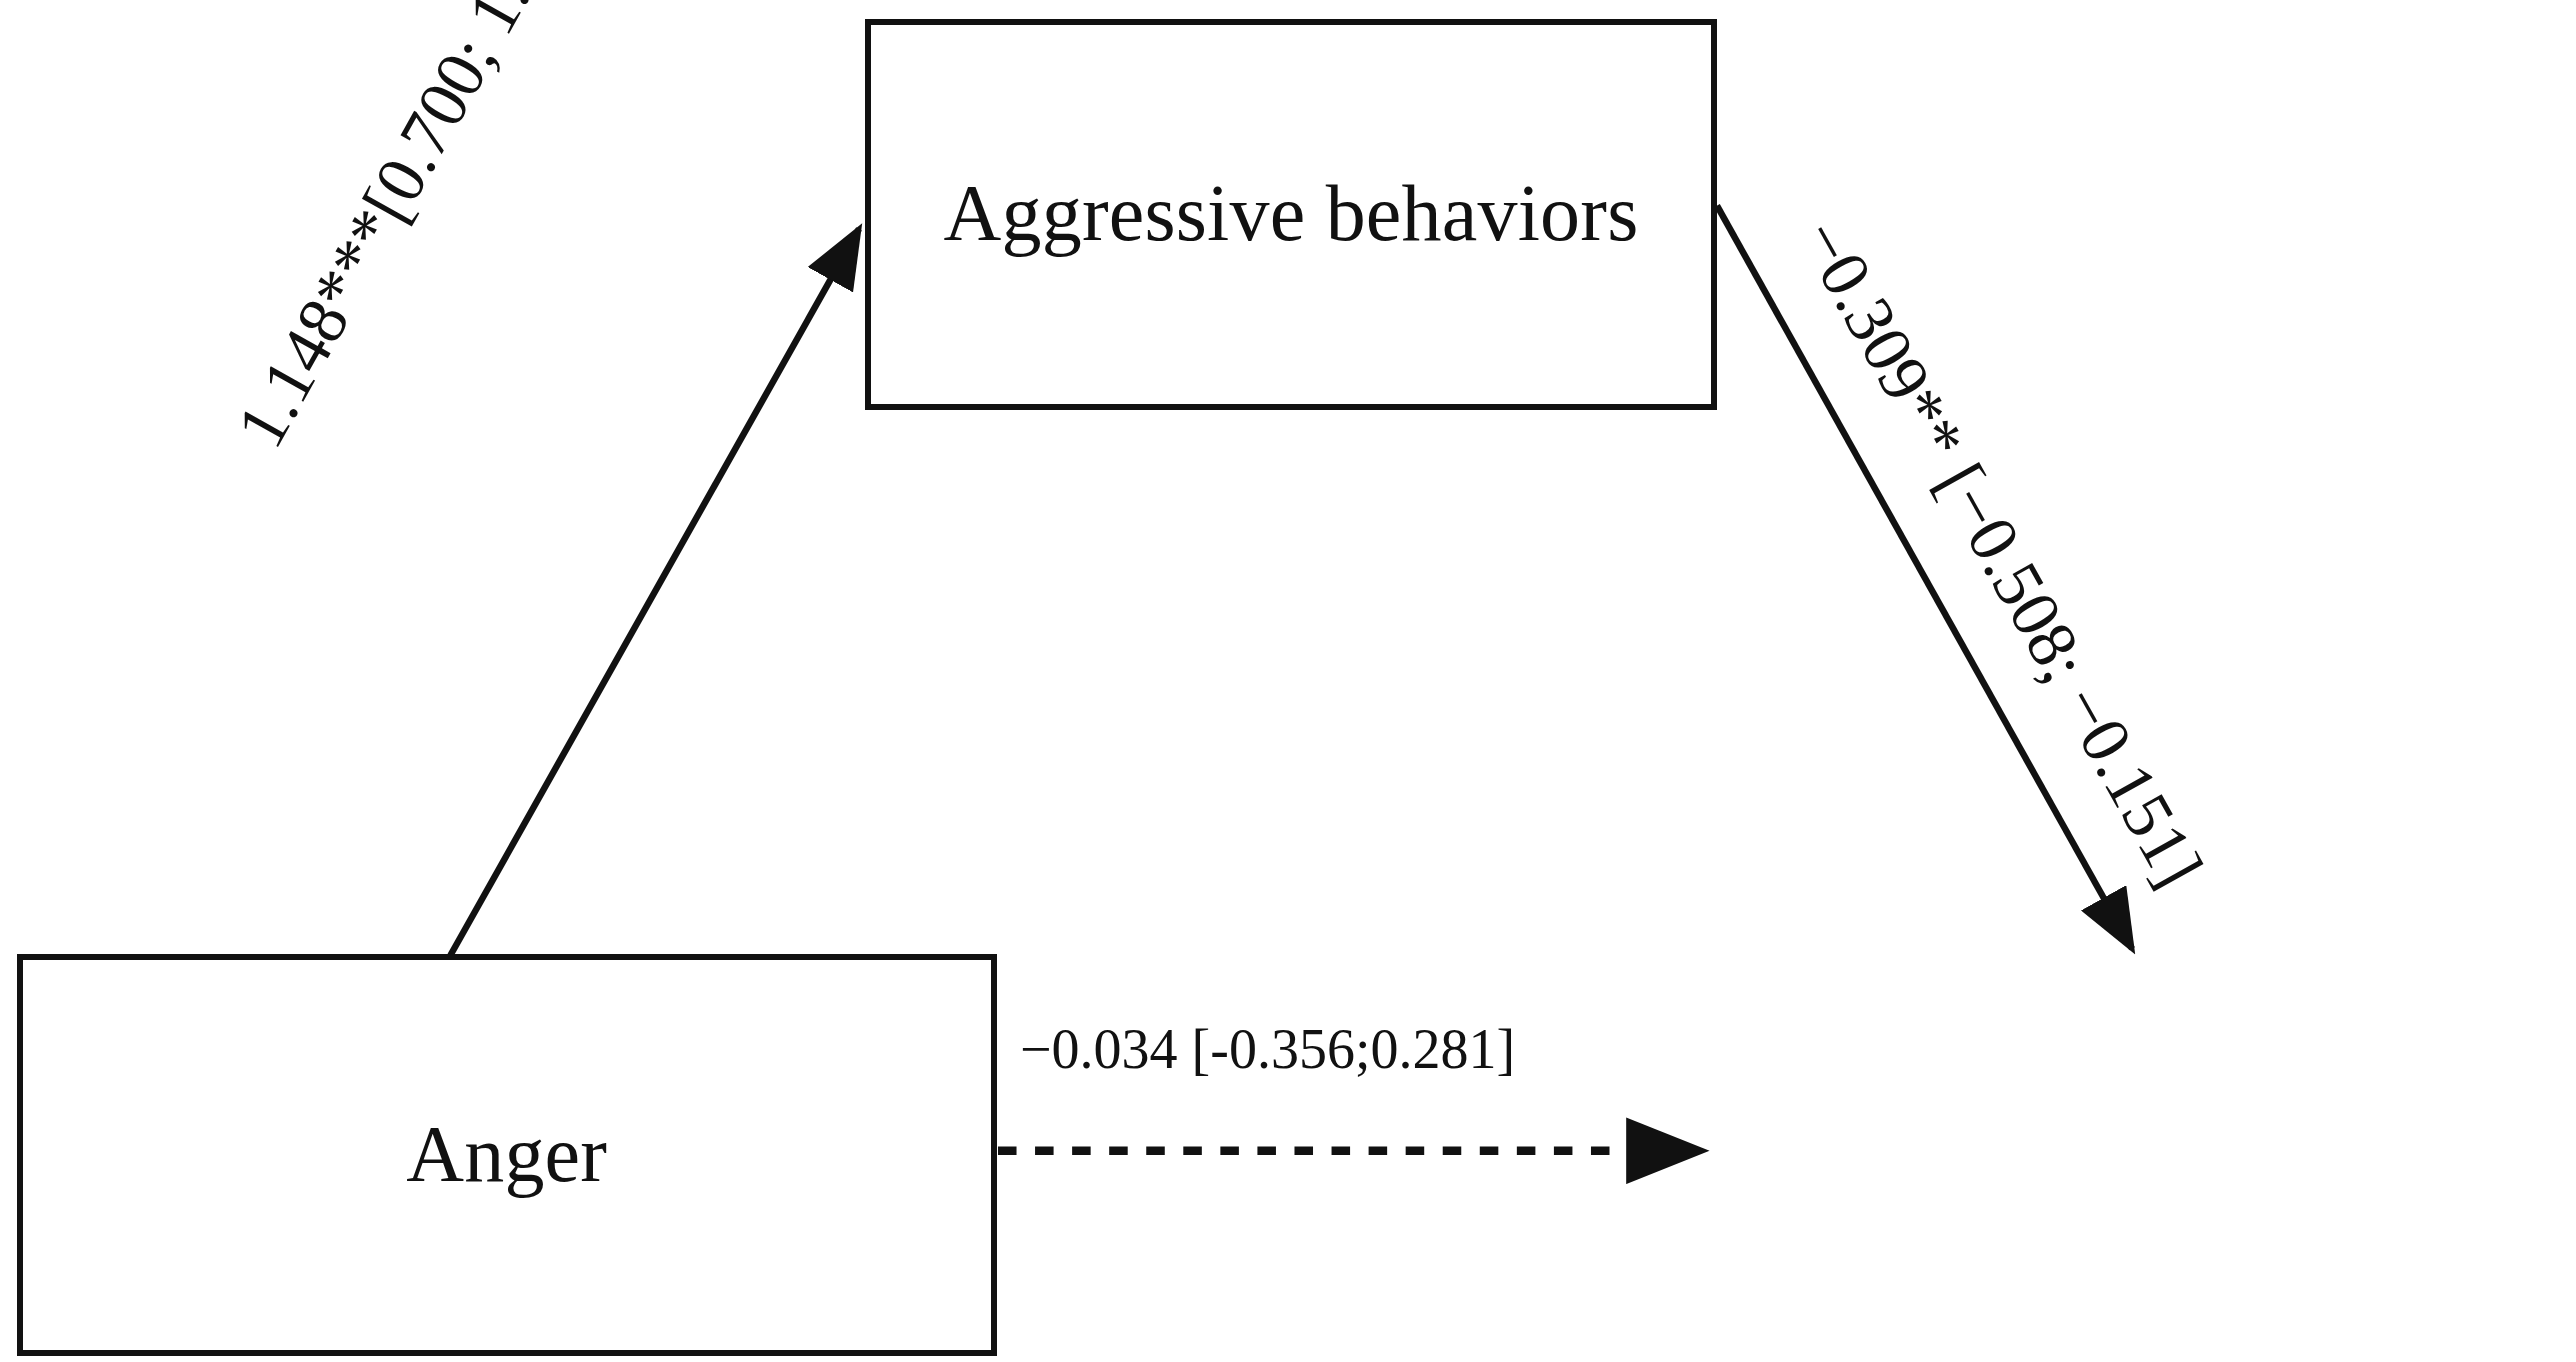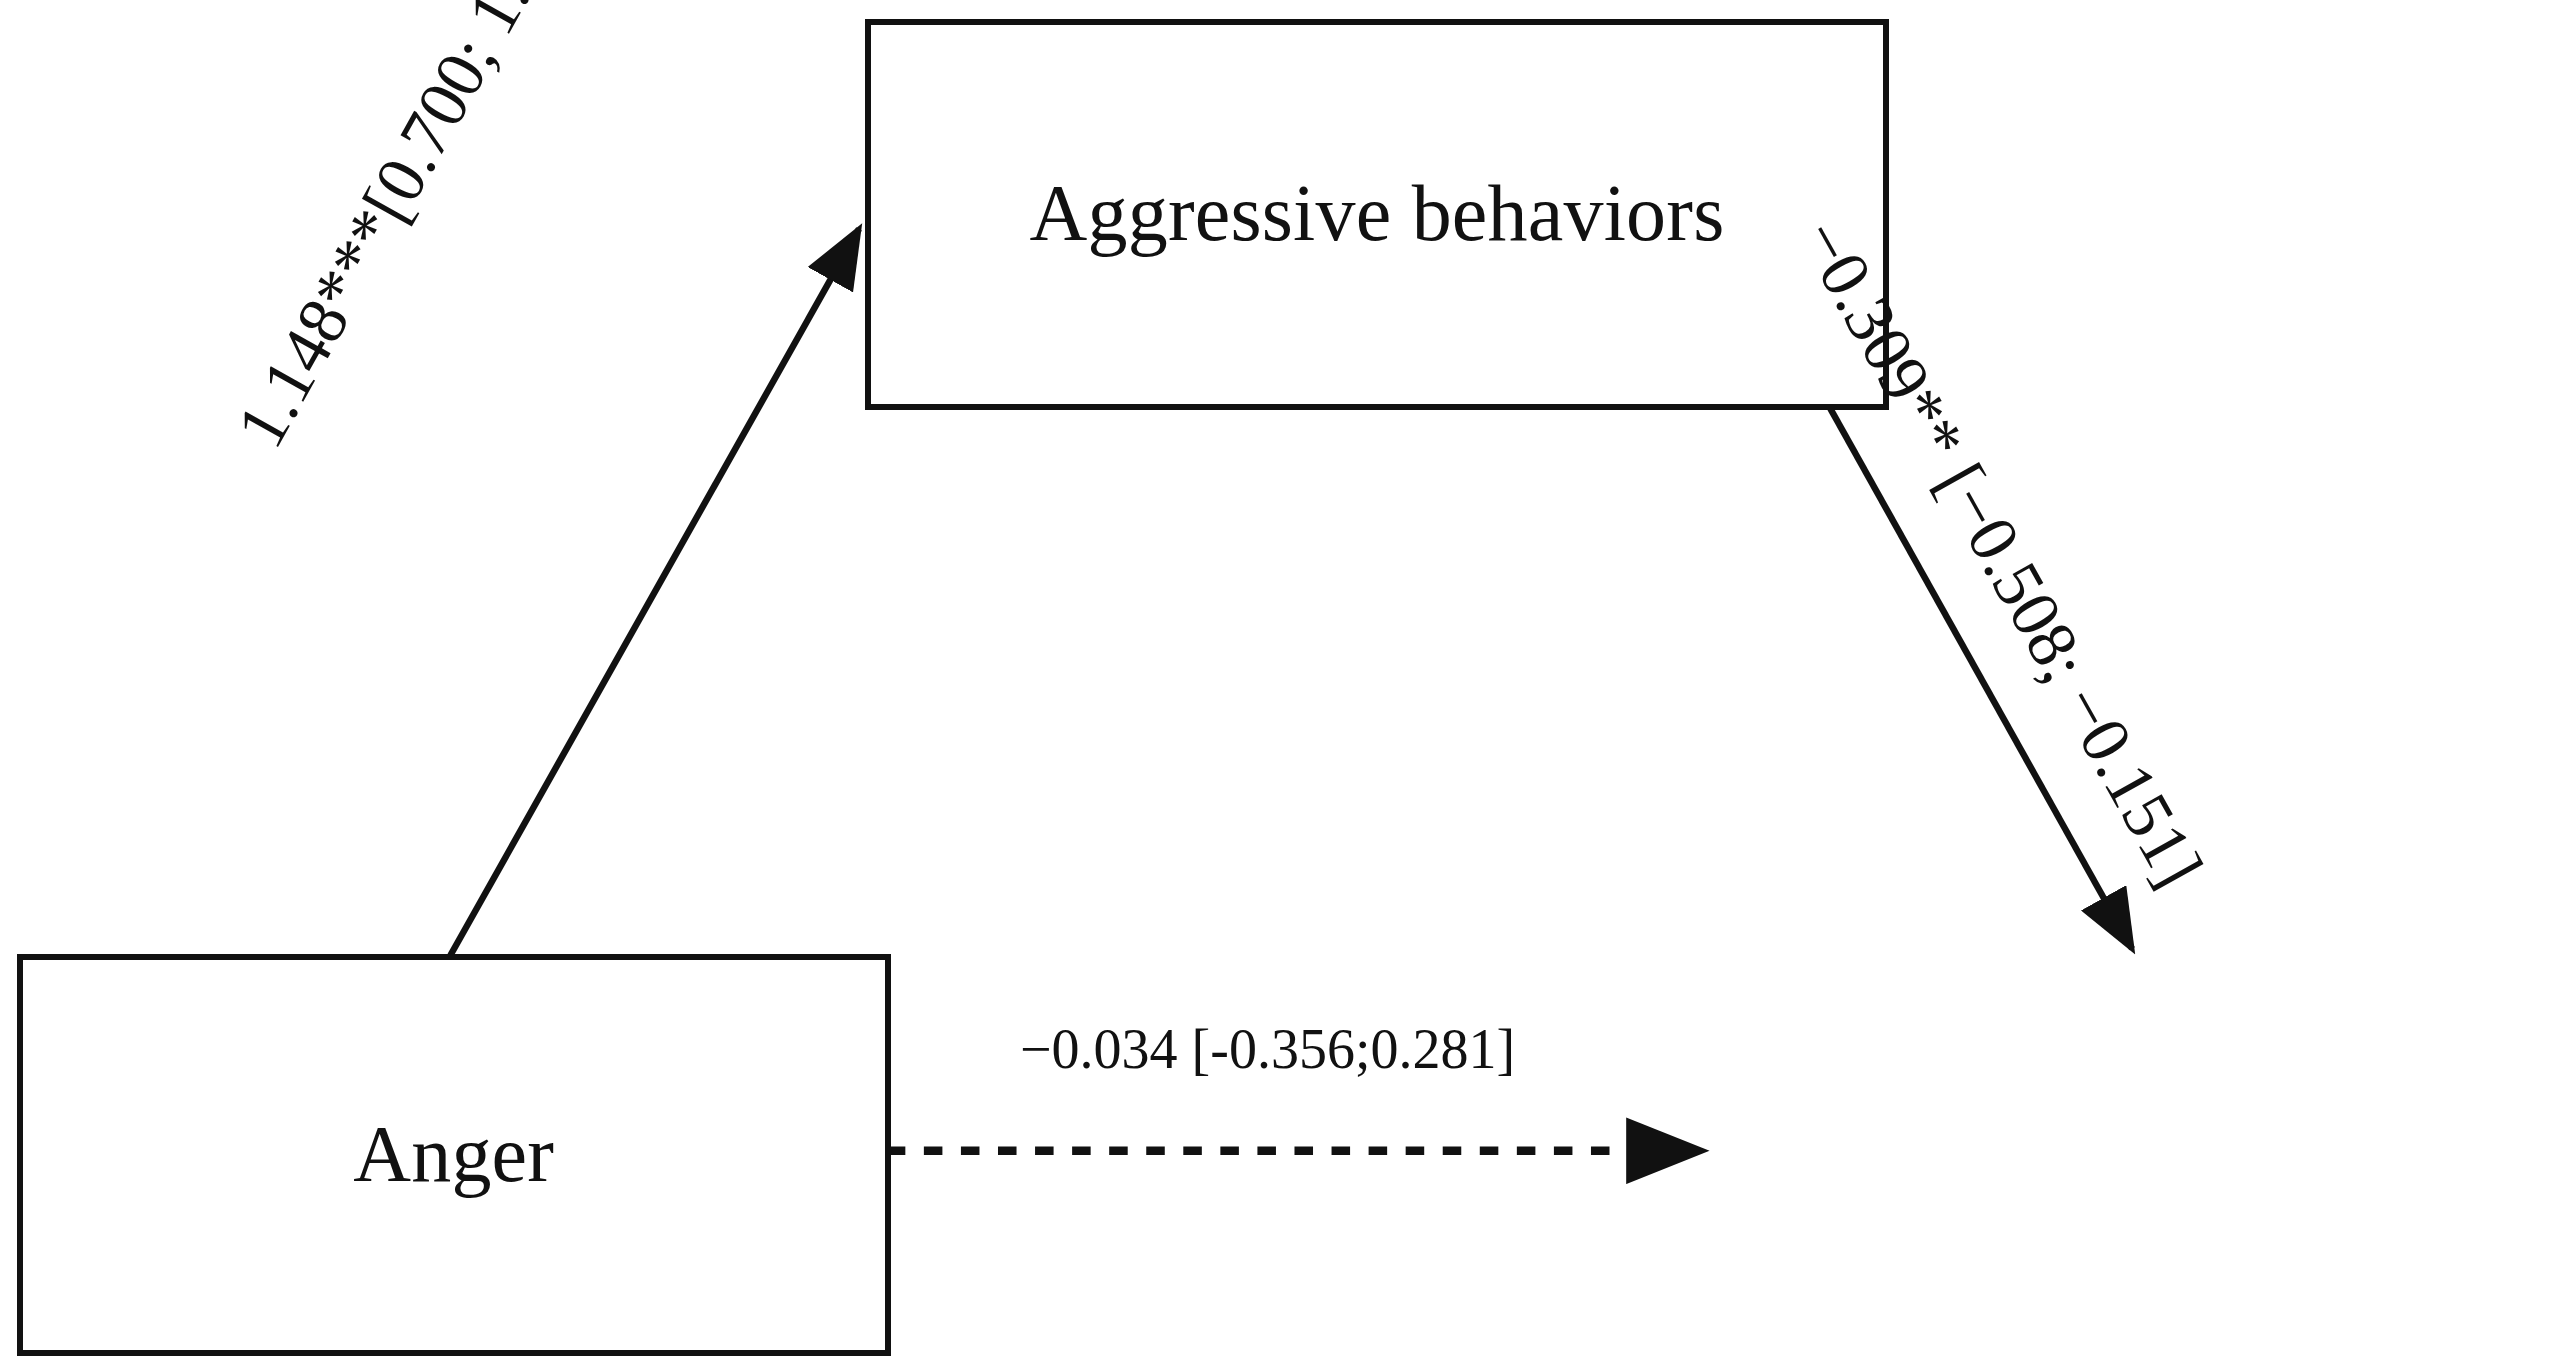--- a/index.html
+++ b/index.html
@@ -32,27 +32,27 @@
     font-size: 80px;
     line-height: 1.12;
     color: #111111;
     letter-spacing: 0.2px;
     white-space: pre-line;
   }
 
   #box-mediator {
     left: 865px;
     top: 18.5px;
-    width: 1024px;
+    width: 852px;
     height: 391px;
   }
   #box-predictor {
     left: 16.7px;
     top: 954px;
-    width: 874px;
+    width: 980px;
     height: 402px;
   }
   #box-outcome {
     left: 1711px;
     top: 955px;
     width: 853px;
     height: 401px;
   }
 
   

